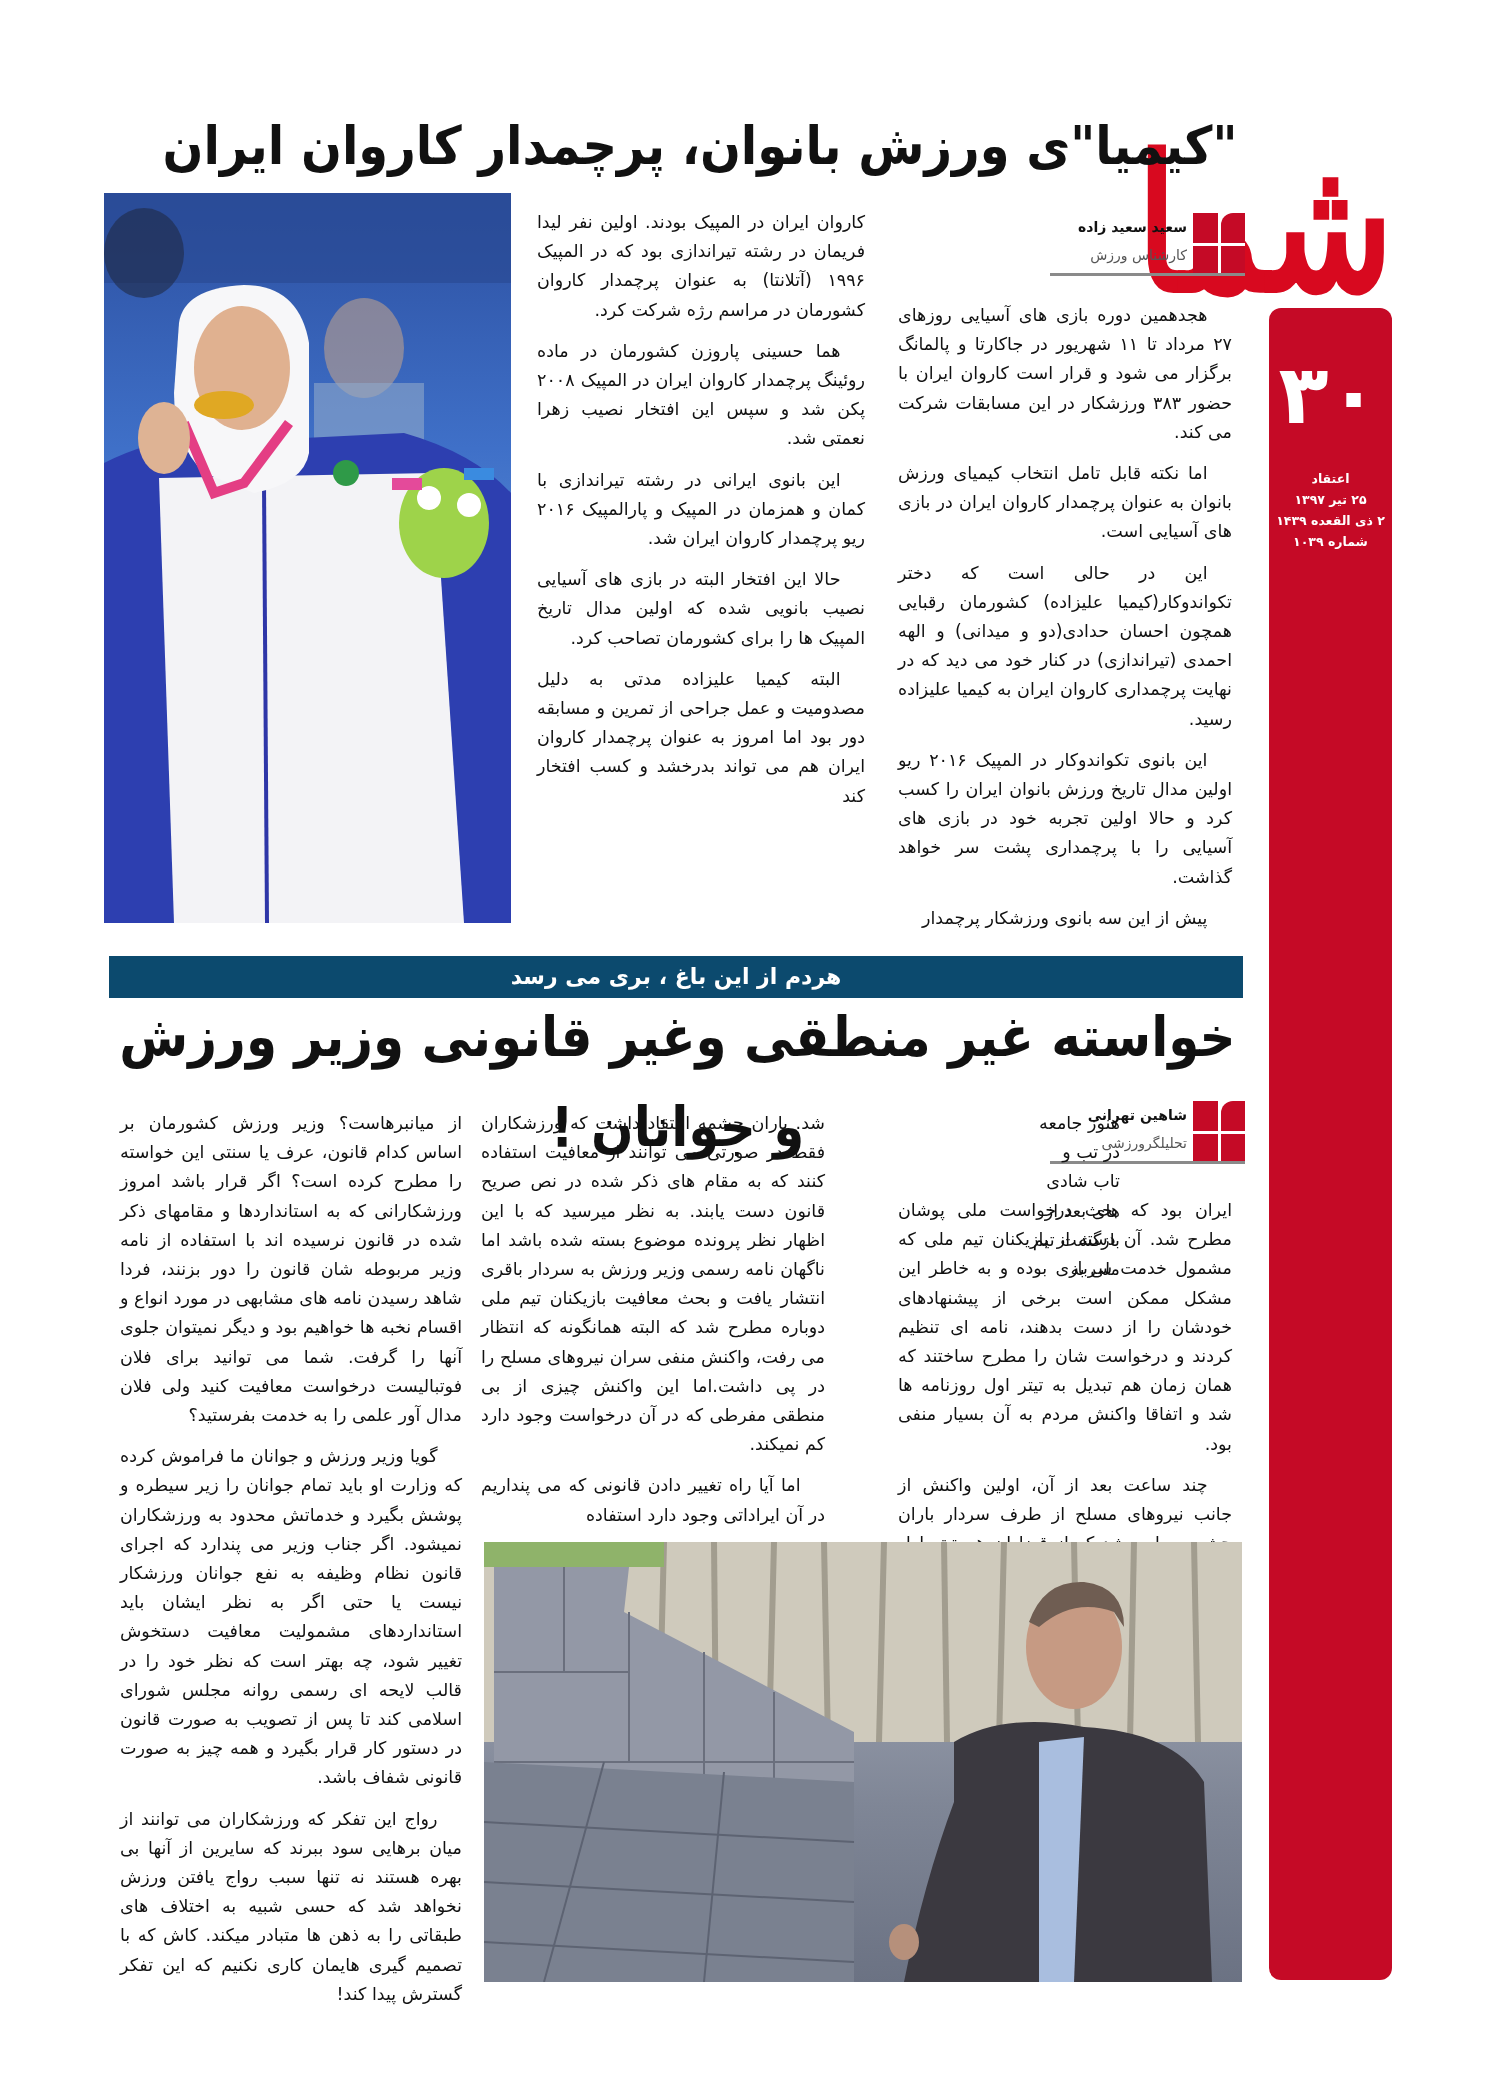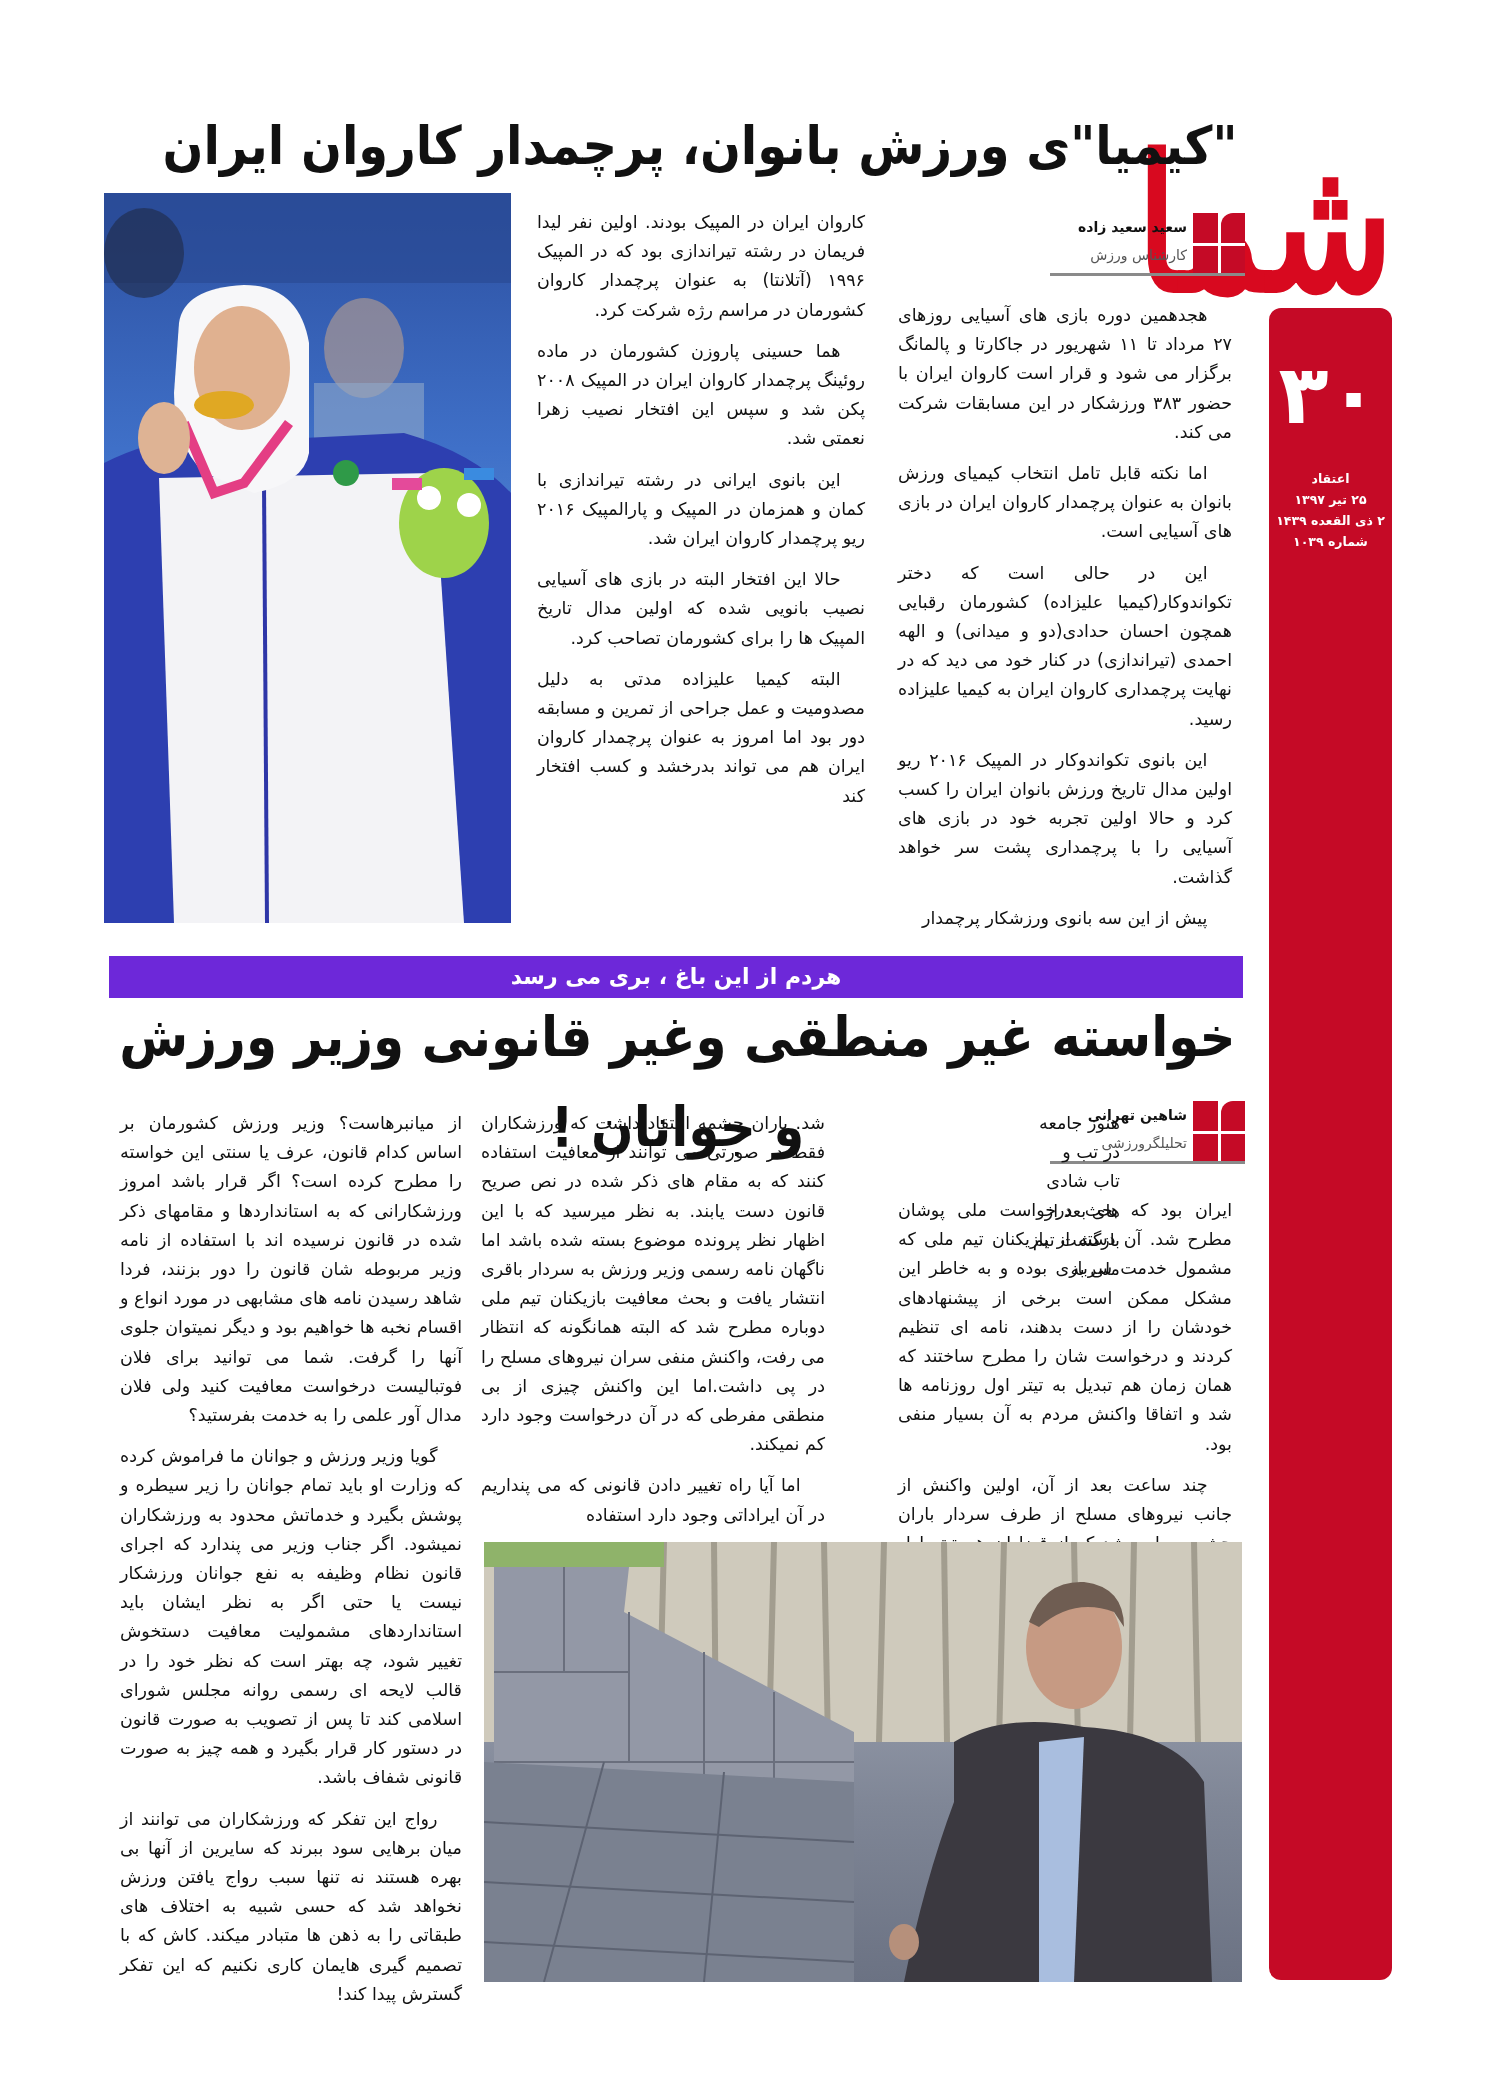--- a/index.html
+++ b/index.html
@@ -41,21 +41,21 @@
   .byline-name { position:absolute; right:58px; top:6px; font-size:14px; font-weight:bold; white-space:nowrap; }
   .byline-role { position:absolute; right:58px; top:34px; font-size:14px; color:#555; white-space:nowrap; }
   .byline-line { position:absolute; right:0; left:0; bottom:0; height:3px; background:#8a8a8a; }
 
   
   .photo1 { left:104px; top:193px; width:407px; height:730px; overflow:hidden;
             background:linear-gradient(180deg,#2c4fa0 0%,#3f70c8 35%,#5a8bd6 60%,#7ea6e0 100%); }
   .photo2 { left:484px; top:1542px; width:758px; height:440px; overflow:hidden;
             background:linear-gradient(180deg,#d7d3c7 0%,#c9c6bd 12%,#9ca2b1 20%,#7f8696 60%,#6b7283 100%); }
 
-  .green-banner { left:109px; top:956px; width:1134px; height:42px; background:#6d28d9;
+  .green-banner { left:109px; top:956px; width:1134px; height:42px; background:#0c4a6e;
                   color:#fff; text-align:center; font-weight:bold; font-size:22px; line-height:42px; }
   .h2 { left:110px; top:1000px; width:1135px; text-align:center; font-weight:bold;
         font-size:50px; line-height:82px; letter-spacing:-1px; transform:scaleY(1.1); }
 </style>
 </head>
 <body>
 
 <div class="abs logo">
   <div class="logo-text">شما</div>
 </div>

